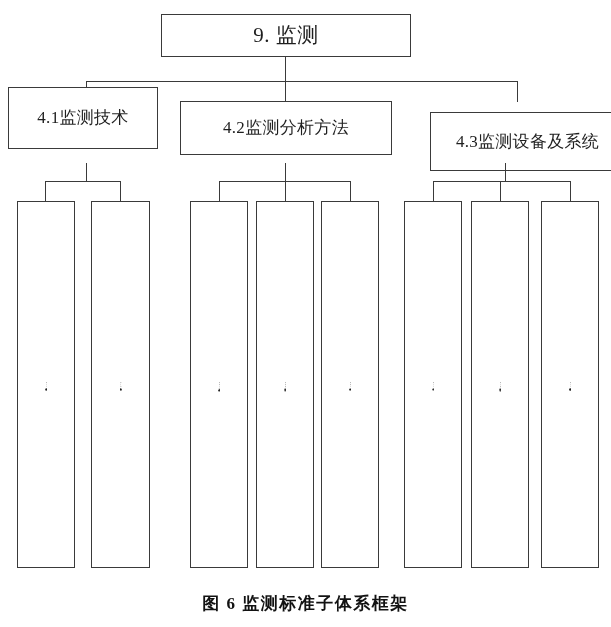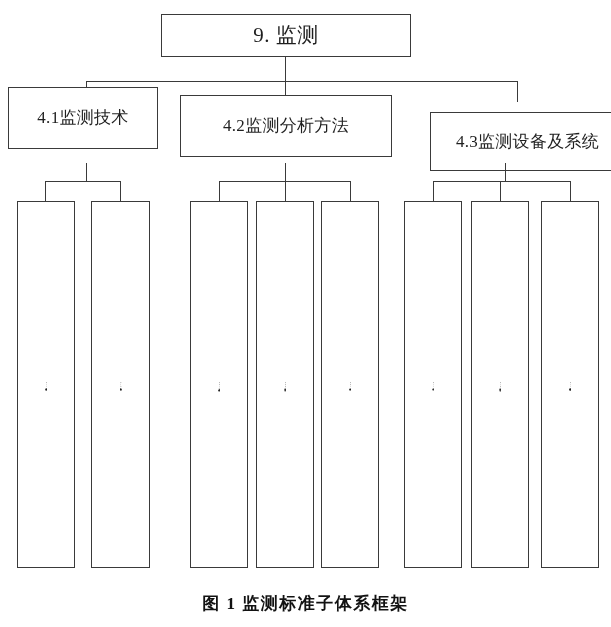--- a/index.html
+++ b/index.html
@@ -100,21 +100,21 @@
   <div class="conn vline" style="left:285px; top:57px; height:25px;"></div>
 
   <div class="conn hline" style="left:86px; top:81px; width:432px;"></div>
 
   <div class="conn vline" style="left:86px; top:81px; height:21px;"></div>
   <div class="conn vline" style="left:285px; top:81px; height:21px;"></div>
   <div class="conn vline" style="left:517px; top:81px; height:21px;"></div>
 
   <div class="box level2" style="left:8px; top:87px; width:150px; height:62px;text-align:right;">4.1监测技术</div>
 
-  <div class="box level2" style="left:180px; top:95px; width:212px; height:62px;">4.2监测分析方法</div>
+  <div class="box level2" style="left:180px; top:101px; width:212px; height:54px;">4.2监测分析方法</div>
 
   <div class="box level2" style="left:430px; top:101px; width:195px; height:59px;margin-top:11px;">4.3监测设备及系统</div>
 
   <div class="conn vline" style="left:86px; top:163px; height:19px;"></div>
   <div class="conn hline" style="left:45px; top:181px; width:76px;"></div>
   <div class="conn vline" style="left:45px; top:181px; height:20px;"></div>
   <div class="conn vline" style="left:120px; top:181px; height:20px;"></div>
 
   <div class="conn vline" style="left:285px; top:163px; height:19px;"></div>
   <div class="conn hline" style="left:219px; top:181px; width:132px;"></div>
@@ -153,15 +153,15 @@
   </div>
 
   <div class="leaf" style="left:471px; top:201px; width:58px; height:367px;">
     <span class="vtext" style="font-size: 1.5px; letter-spacing: 0px;">4.3.2温室气体采样/检测设备</span>
   </div>
 
   <div class="leaf" style="left:541px; top:201px; width:58px; height:367px;">
     <span class="vtext" style="font-size: 1.5px; letter-spacing: 0px;">4.3.3温室气体在线监测设备及系统</span>
   </div>
 
-  <div class="caption" style="top:592px;">图 1 监测标准子体系框架</div>
+  <div class="caption" style="top:592px;">图 6 监测标准子体系框架</div>
 
 </div>
 
 </body></html>

